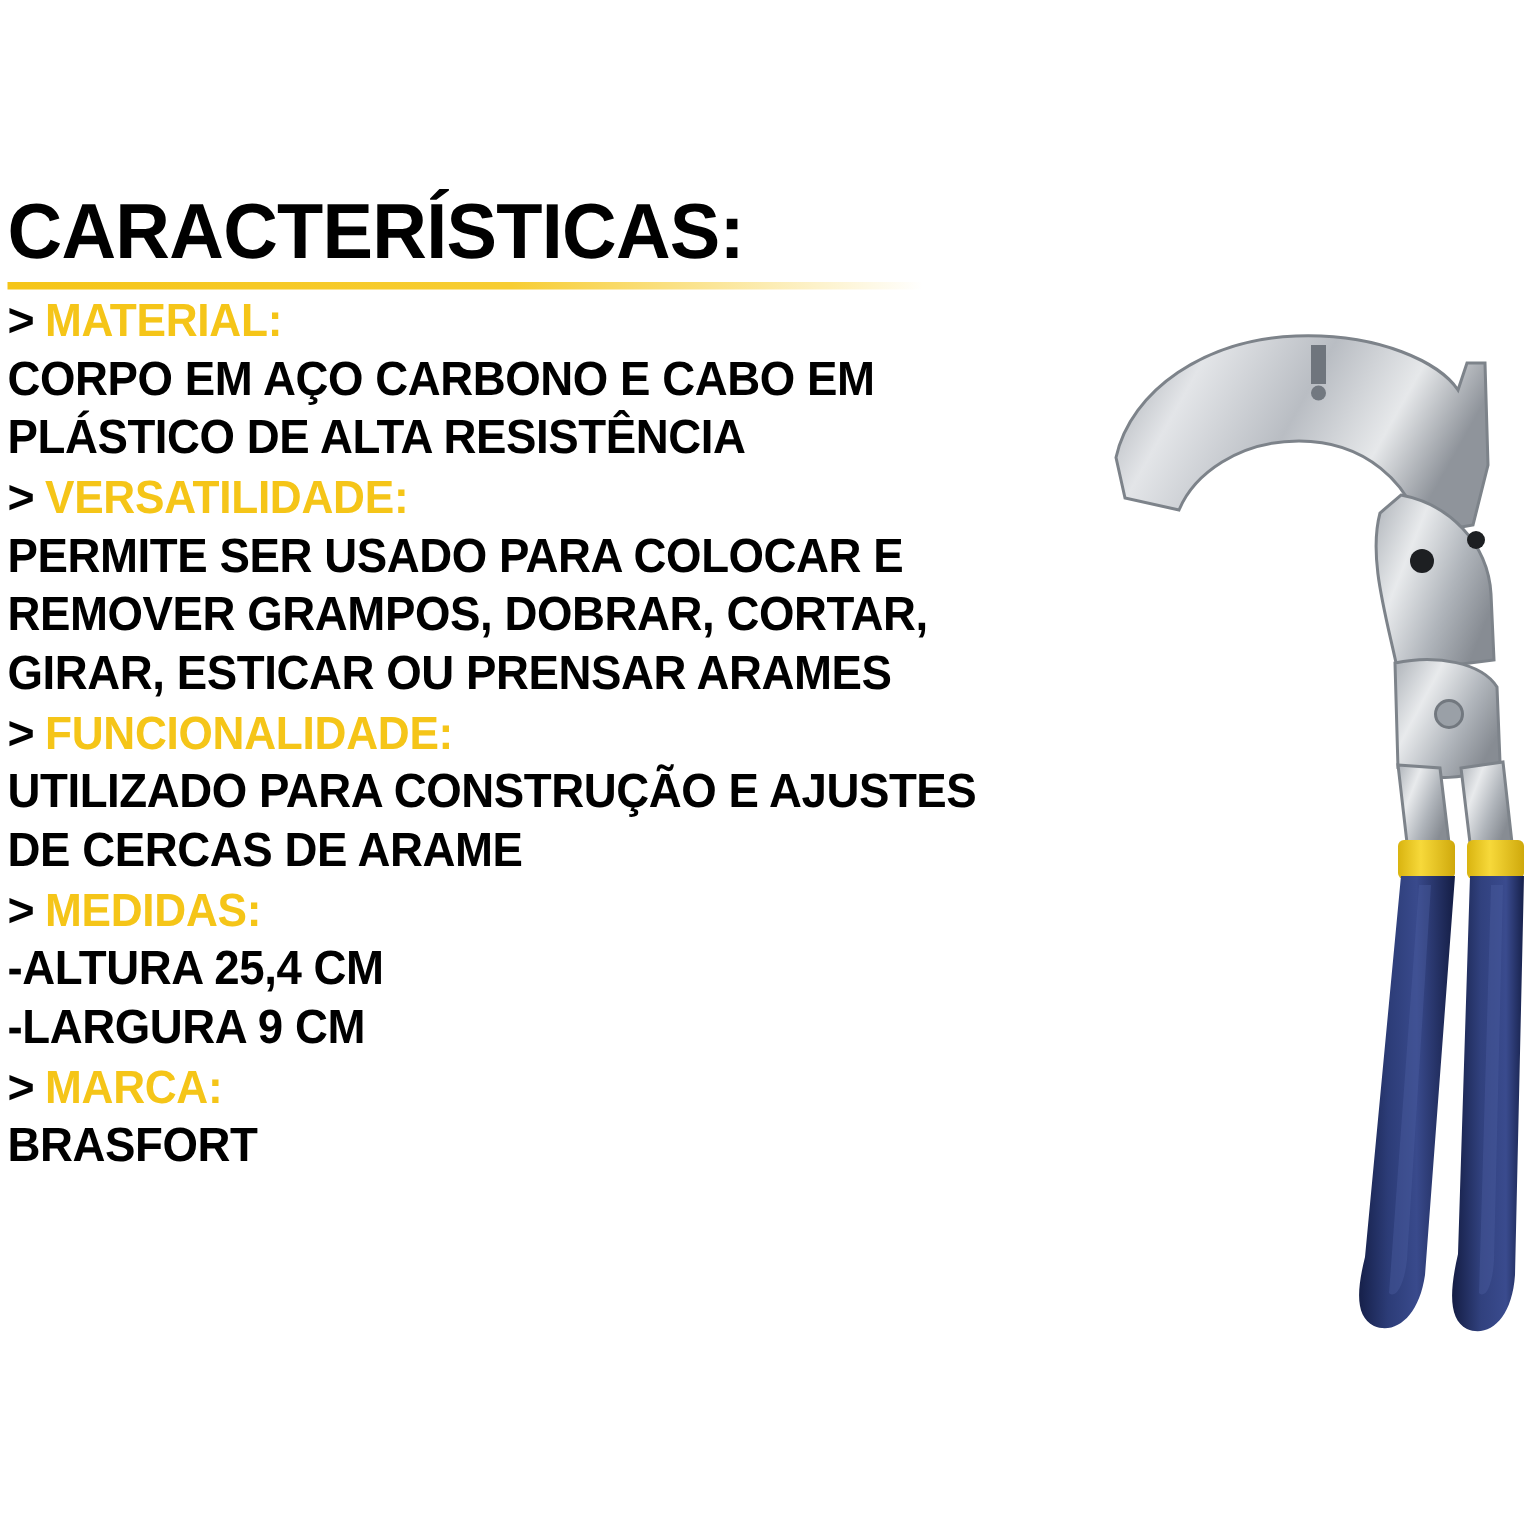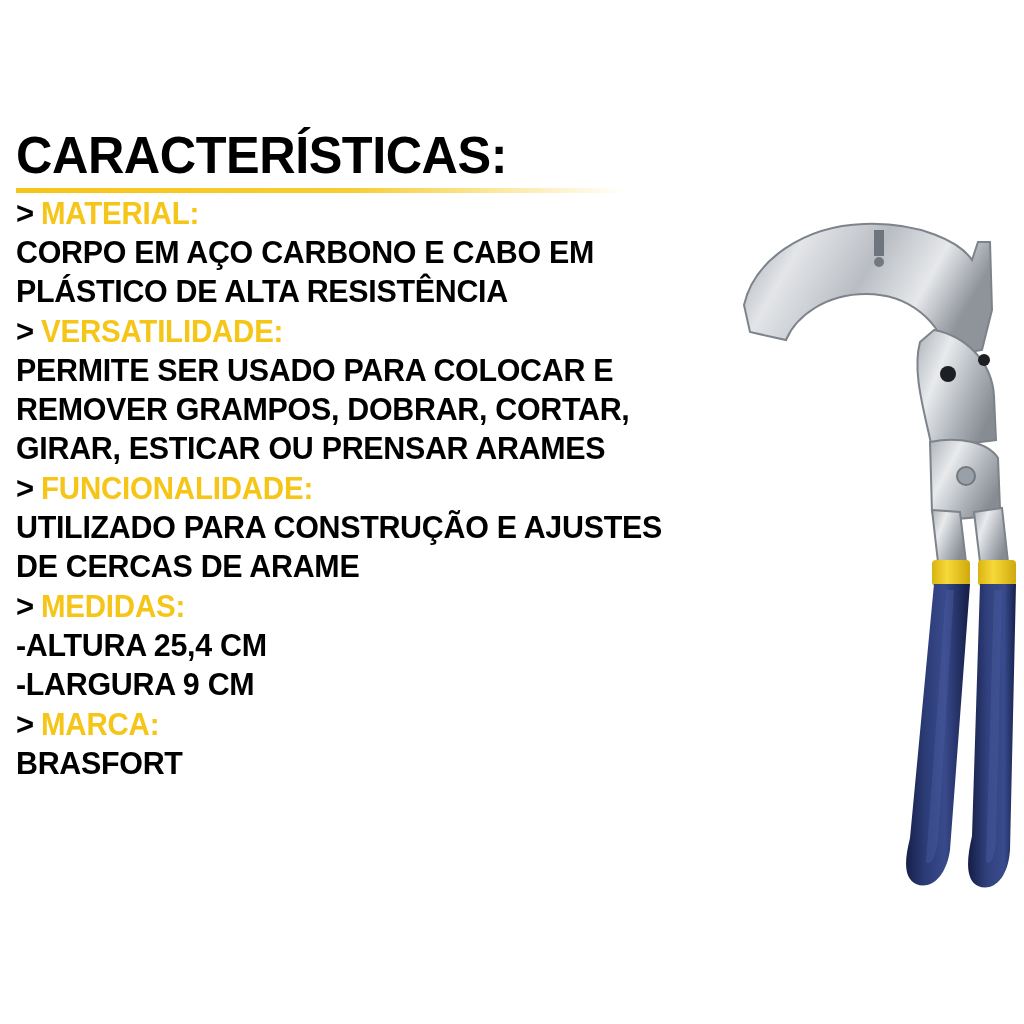--- a/index.html
+++ b/index.html
@@ -17,21 +17,21 @@
 
   #page {
     position: absolute;
     inset: 0;
     background: #ffffff;
   }
 
   
   #spec-panel {
     position: absolute;
-    left: 16px;
+    left: 5px;
     top: 126px;
     width: 790px;
   }
 
   #spec-title {
     font-family: "Liberation Sans", sans-serif;
     font-weight: bold;
     font-size: 52px;
     line-height: 58px;
     letter-spacing: -0.5px;

